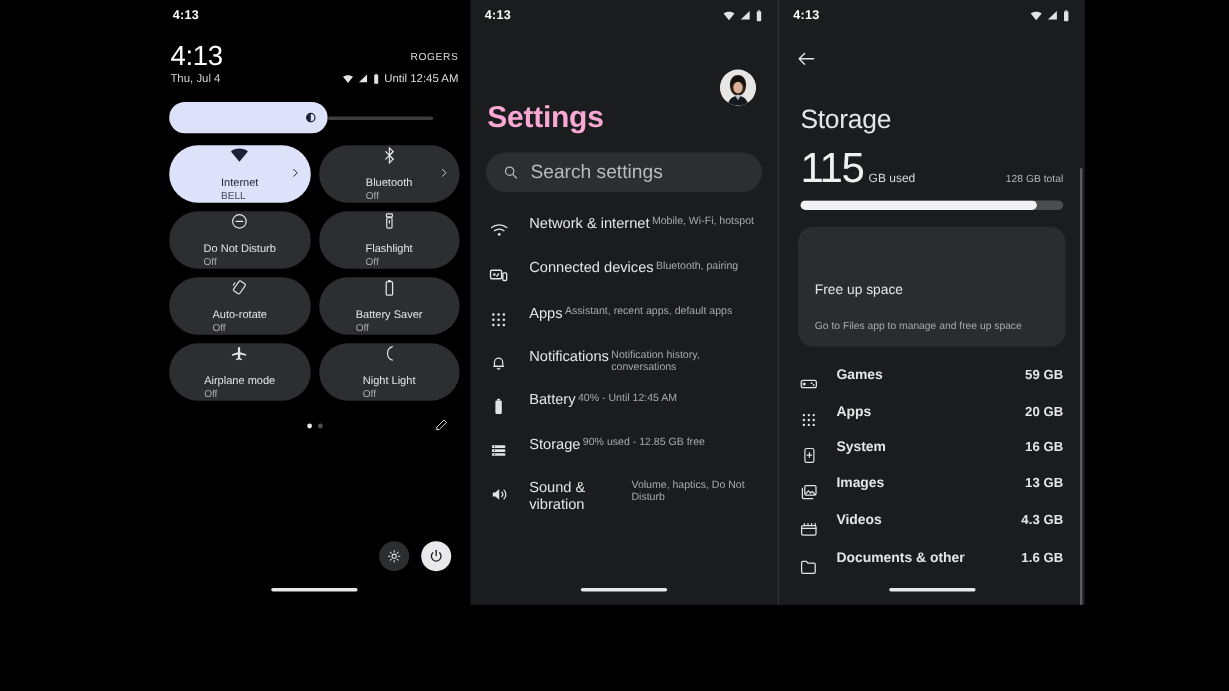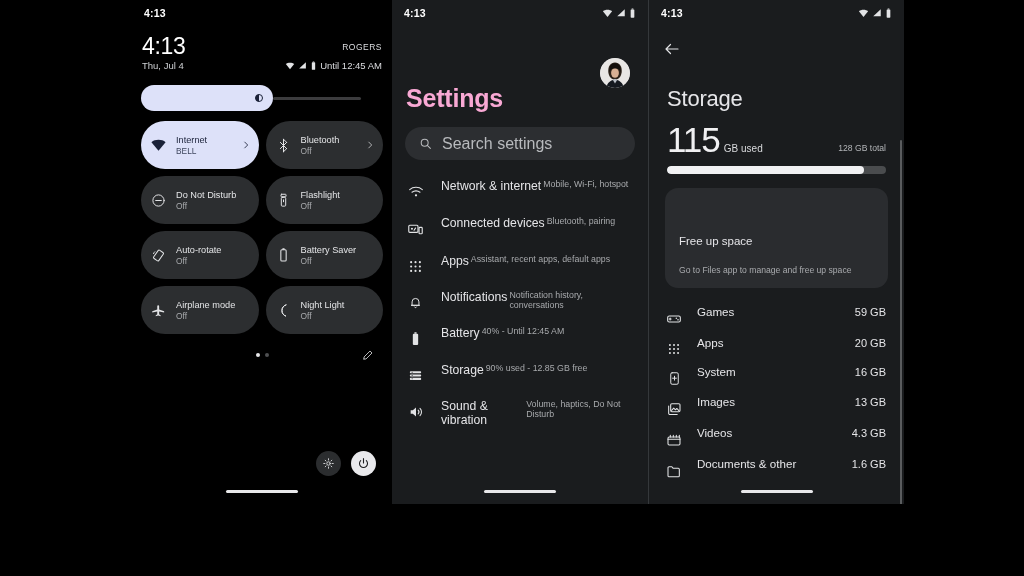--- a/index.html
+++ b/index.html
@@ -38,21 +38,21 @@
 
   .brightness { position: relative; margin: 14px 9px 0 9px; height: 26px; }
   .br-track { position:absolute; left: 132px; right: 22px; top: 12px; height: 3px;
               background: #3c3c3e; border-radius: 2px; }
   .br-fill { position:absolute; left:0; top:0; width: 132px; height: 26px;
              background: #dde1f9; border-radius: 14px; }
   .br-knob-ico { position:absolute; left: 112px; top: 7px; width: 12px; height: 12px; }
 
   .tiles { display: grid; grid-template-columns: 1fr 1fr; gap: 7px; padding: 10px 9px 0 9px; }
   .tile { position: relative; height: 48px; border-radius: 24px; background: #2c2e30;
-          display: flex; align-items: center; padding: 0 9px; gap: 9px; }
+          display: flex; align-items: center; padding: 0 9px; gap: 9px; flex-direction: column; }
   .tile.active { background: #dde1f9; }
   .tile-ico { width: 17px; height: 17px; flex: 0 0 17px; display:flex; align-items:center; justify-content:center; }
   .tile-txt { display:flex; flex-direction:column; gap:1px; min-width:0; }
   .tile-title { font-size: 9.2px; color: #e4e5e7; white-space: nowrap; }
   .tile-sub { font-size: 8.4px; color: #a9abae; white-space: nowrap; }
   .tile.active .tile-title { color: #1a2138; }
   .tile.active .tile-sub { color: #40485f; }
   .tile-chev { position:absolute; right: 8px; top: 50%; transform: translateY(-50%); }
 
   .qs-footer { display:flex; align-items:center; justify-content:center; position:relative;
@@ -99,21 +99,21 @@
   .sg-total { font-size: 8.6px; color: #b3b5b8; padding-bottom: 3px; }
   .sg-bar { margin: 10px 18px 0 18px; height: 8px; border-radius: 5px; background: #4a4c4e;
             overflow: hidden; }
   .sg-bar-fill { height: 100%; background: #f1f1f3; border-radius: 5px; }
 
   .freecard { margin: 14px 16px 0 16px; border-radius: 13px; background: #2a2c2f;
               padding: 11px 14px 13px 14px; }
   .fc-title { font-size: 11.5px; color: #e5e5e8; margin-top: 36px; }
   .fc-sub { font-size: 8.6px; color: #a9abae; margin-top: 18px; }
 
-  .cat-list { margin-top: 10px; }
+  .cat-list { margin-top: 10px; font-weight: bold; }
   .cat { display:flex; align-items:flex-start; gap: 14px; padding: 7px 18px 2px 16px; }
   .cat-ico { width: 18px; flex: 0 0 18px; display:flex; justify-content:center; padding-top: 6px; }
   .cat-body { flex: 1; }
   .cat-top { display:flex; align-items:baseline; justify-content:space-between; }
   .cat-name { font-size: 11.6px; color: #e5e5e8; }
   .cat-size { font-size: 11px; color: #e5e5e8; }
   .cat-bar { margin-top: 6px; height: 2.5px; border-radius: 2px; background: #464849; }
   .cat-bar-fill { height: 100%; border-radius: 2px; background: #f1f1f3; }
 
   .vscroll { position: absolute; right: 2px; top: 140px; width: 2.5px; height: 390px;

